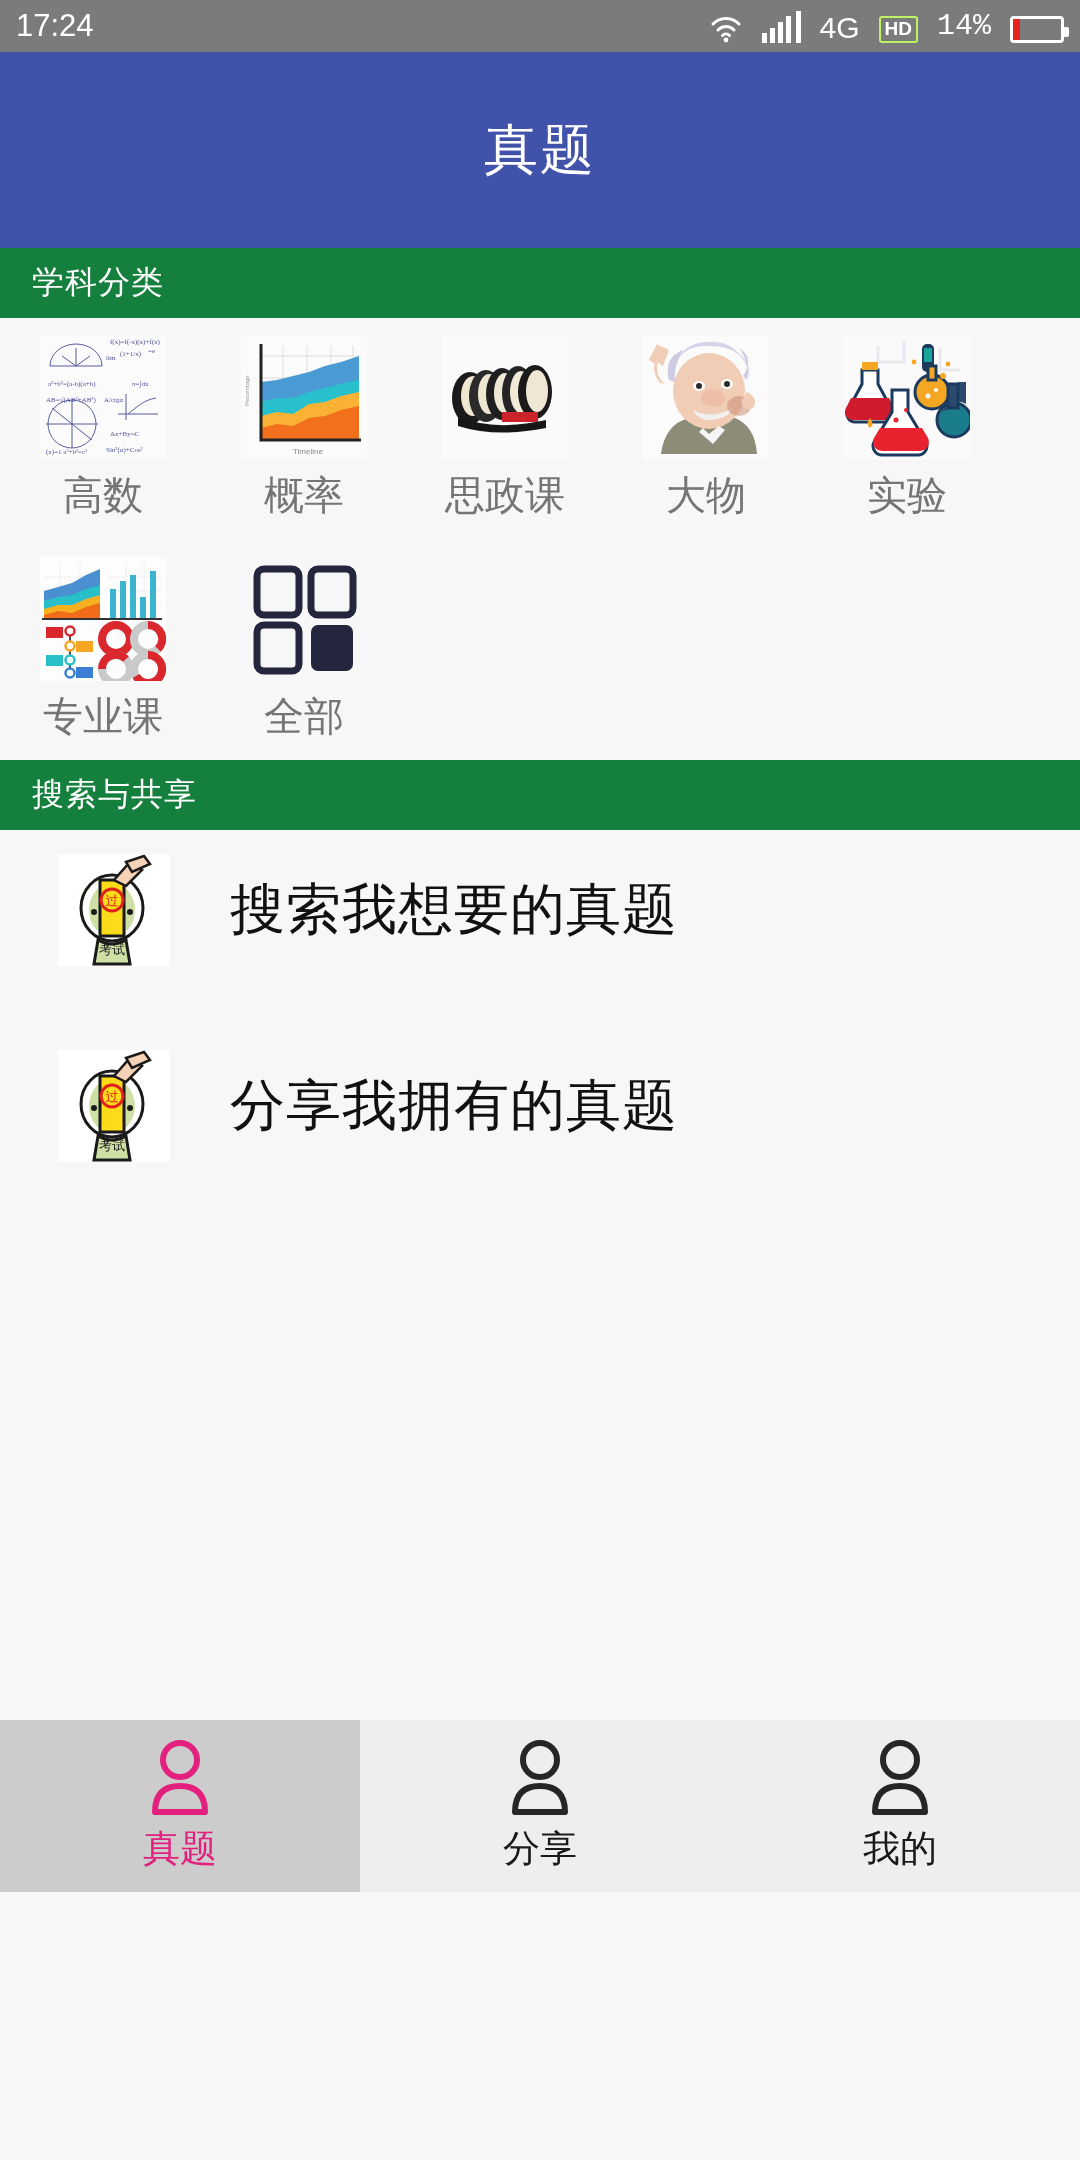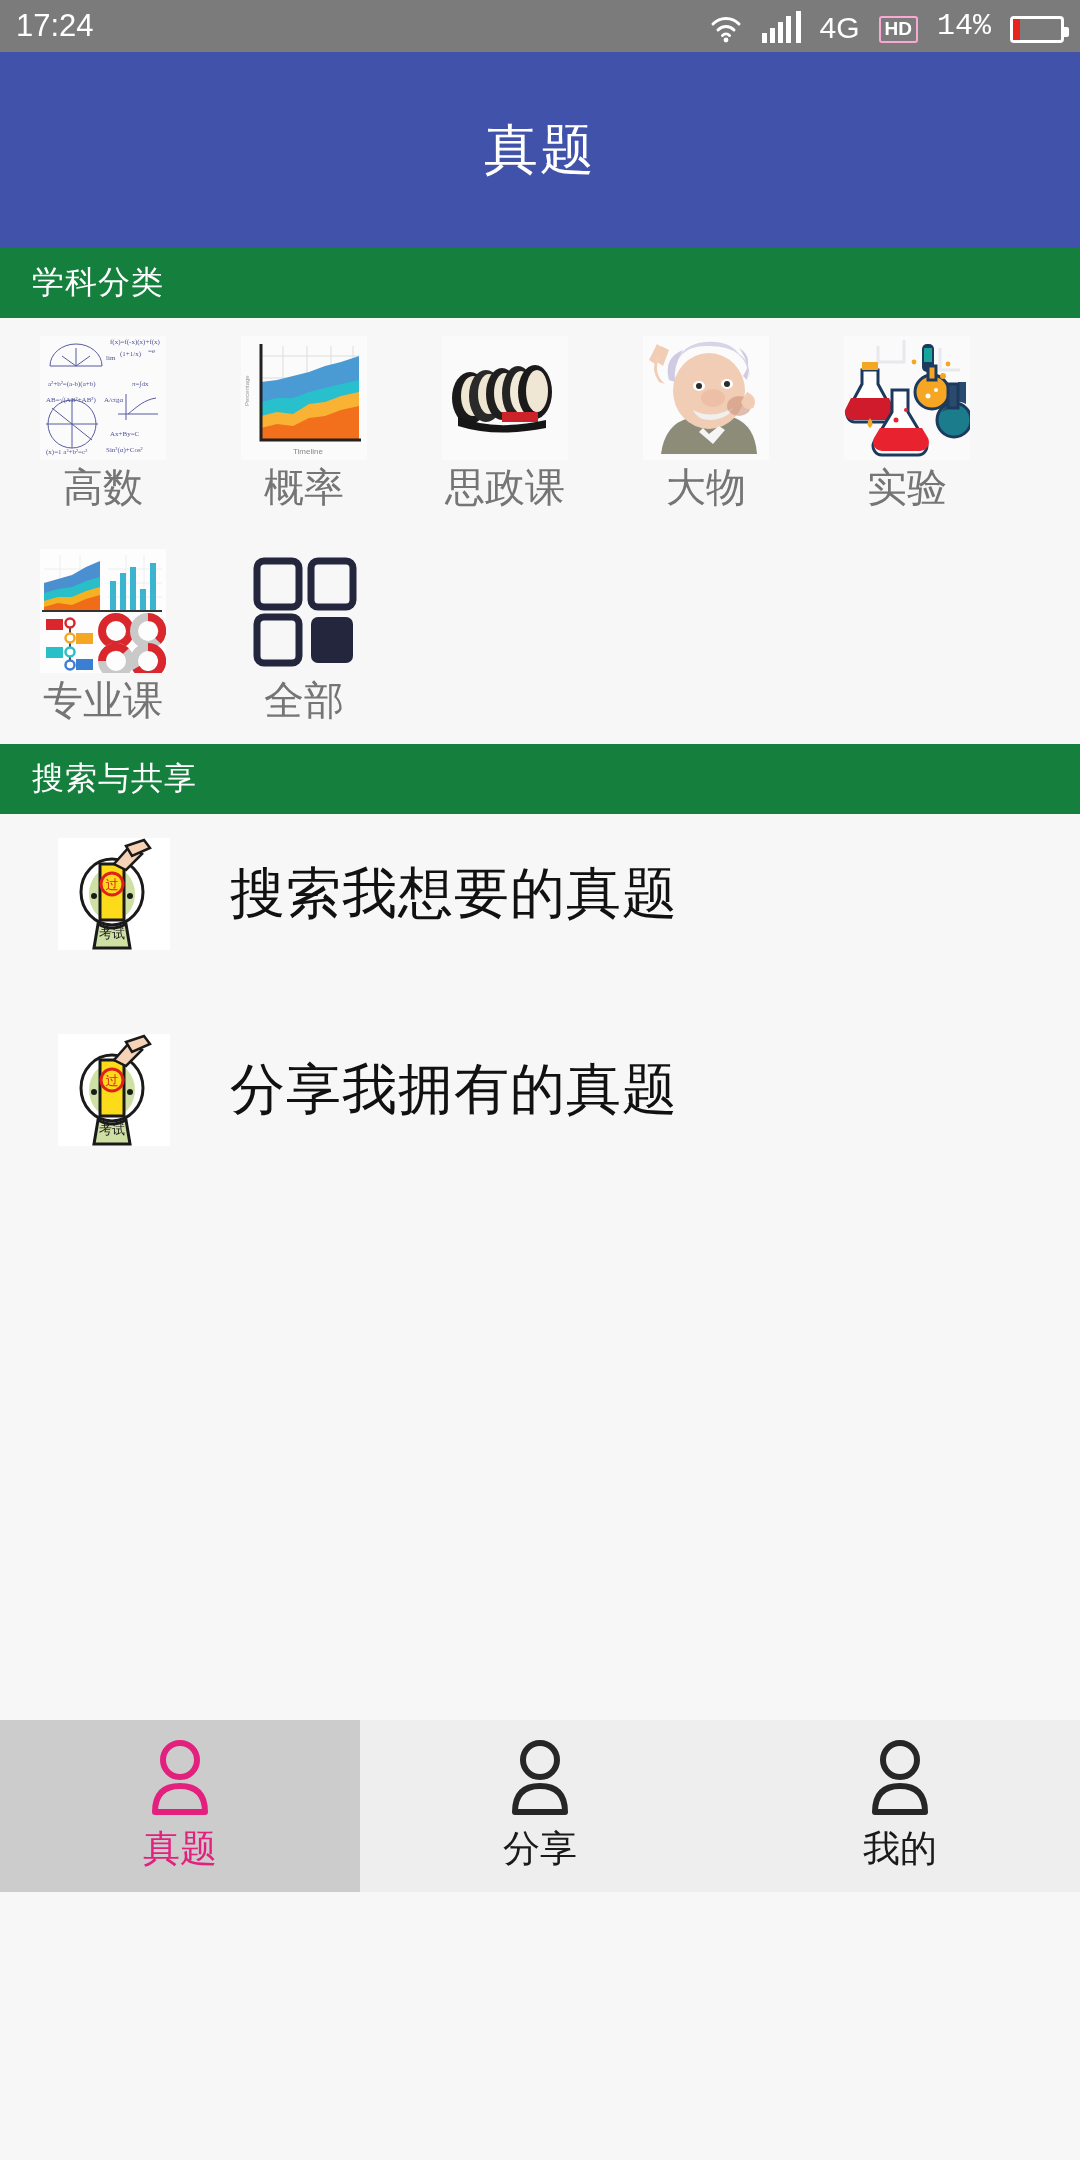--- a/index.html
+++ b/index.html
@@ -21,21 +21,21 @@
   .sb-right { display:flex; align-items:flex-end; gap:19px; }
   .ico-wifi { width:34px; height:30px; display:block; }
   .ico-signal { display:flex; align-items:flex-end; gap:3px; height:30px; }
   .ico-signal i { display:block; width:5px; background:#fff; }
   .ico-signal i:nth-child(1){ height:10px; }
   .ico-signal i:nth-child(2){ height:15px; }
   .ico-signal i:nth-child(3){ height:21px; }
   .ico-signal i:nth-child(4){ height:27px; }
   .ico-signal i:nth-child(5){ height:32px; margin-left:2px;}
   .sb-4g { font-size:30px; line-height:30px; }
-  .sb-hd { font-size:19px; border:2px solid #f9a8d4; border-radius:3px; padding:0 4px 1px; line-height:22px; font-weight:bold; }
+  .sb-hd { font-size:19px; border:2px solid #bef264; border-radius:3px; padding:0 4px 1px; line-height:22px; font-weight:bold; }
   .sb-pct { font-size:30px;font-family:Liberation Mono, monospace; }
   .batt { position:relative; width:54px; height:27px; border:3px solid #fff; border-radius:4px; display:flex; align-items:center; }
   .batt::after { content:""; position:absolute; right:-8px; top:8px; width:5px; height:10px; background:#fff; border-radius:0 2px 2px 0;}
   .batt-fill { height:100%; background:#e8231e; }
 
   
   .appbar {
     flex:0 0 196px; background:#4152ab; display:flex; align-items:center; justify-content:center;
   }
   .appbar-title { color:#ffffff; font-size:54px; letter-spacing:2px; }
@@ -46,21 +46,21 @@
   }
   .section-head span { color:#ffffff; font-size:32px; letter-spacing:1px; }
 
   
   .cat-wrap { background:#f7f7f7; padding:18px 0 16px 0; }
   .cat-row { display:flex; }
   .cat-item { width:156px; margin-left:25px; margin-right:0; display:flex; flex-direction:column; align-items:center; }
   .cat-row .cat-item + .cat-item { margin-left:45px; }
   .cat-thumb { width:126px; height:124px; background:#fdfdfd; overflow:hidden; position:relative; }
   .cat-thumb svg { display:block; width:100%; height:100%; }
-  .cat-label { margin-top:0; font-size:40px; color:#757575; white-space:nowrap; }
+  .cat-label { margin-top:8px; font-size:40px; color:#757575; white-space:nowrap; }
   .cat-row.row2 { margin-top:34px; }
 
   
   .list-wrap { background:#f7f7f7; flex:1 1 auto; }
   .list-row { height:160px; display:flex; align-items:center; padding-left:58px; }
   .list-row.second { margin-top:36px; }
   .row-thumb { width:112px; height:112px; background:#ffffff; flex:0 0 112px; }
   .row-thumb svg { display:block; width:100%; height:100%; }
   .row-label { margin-left:60px; font-size:55px; color:#111111; letter-spacing:1px; }
 

